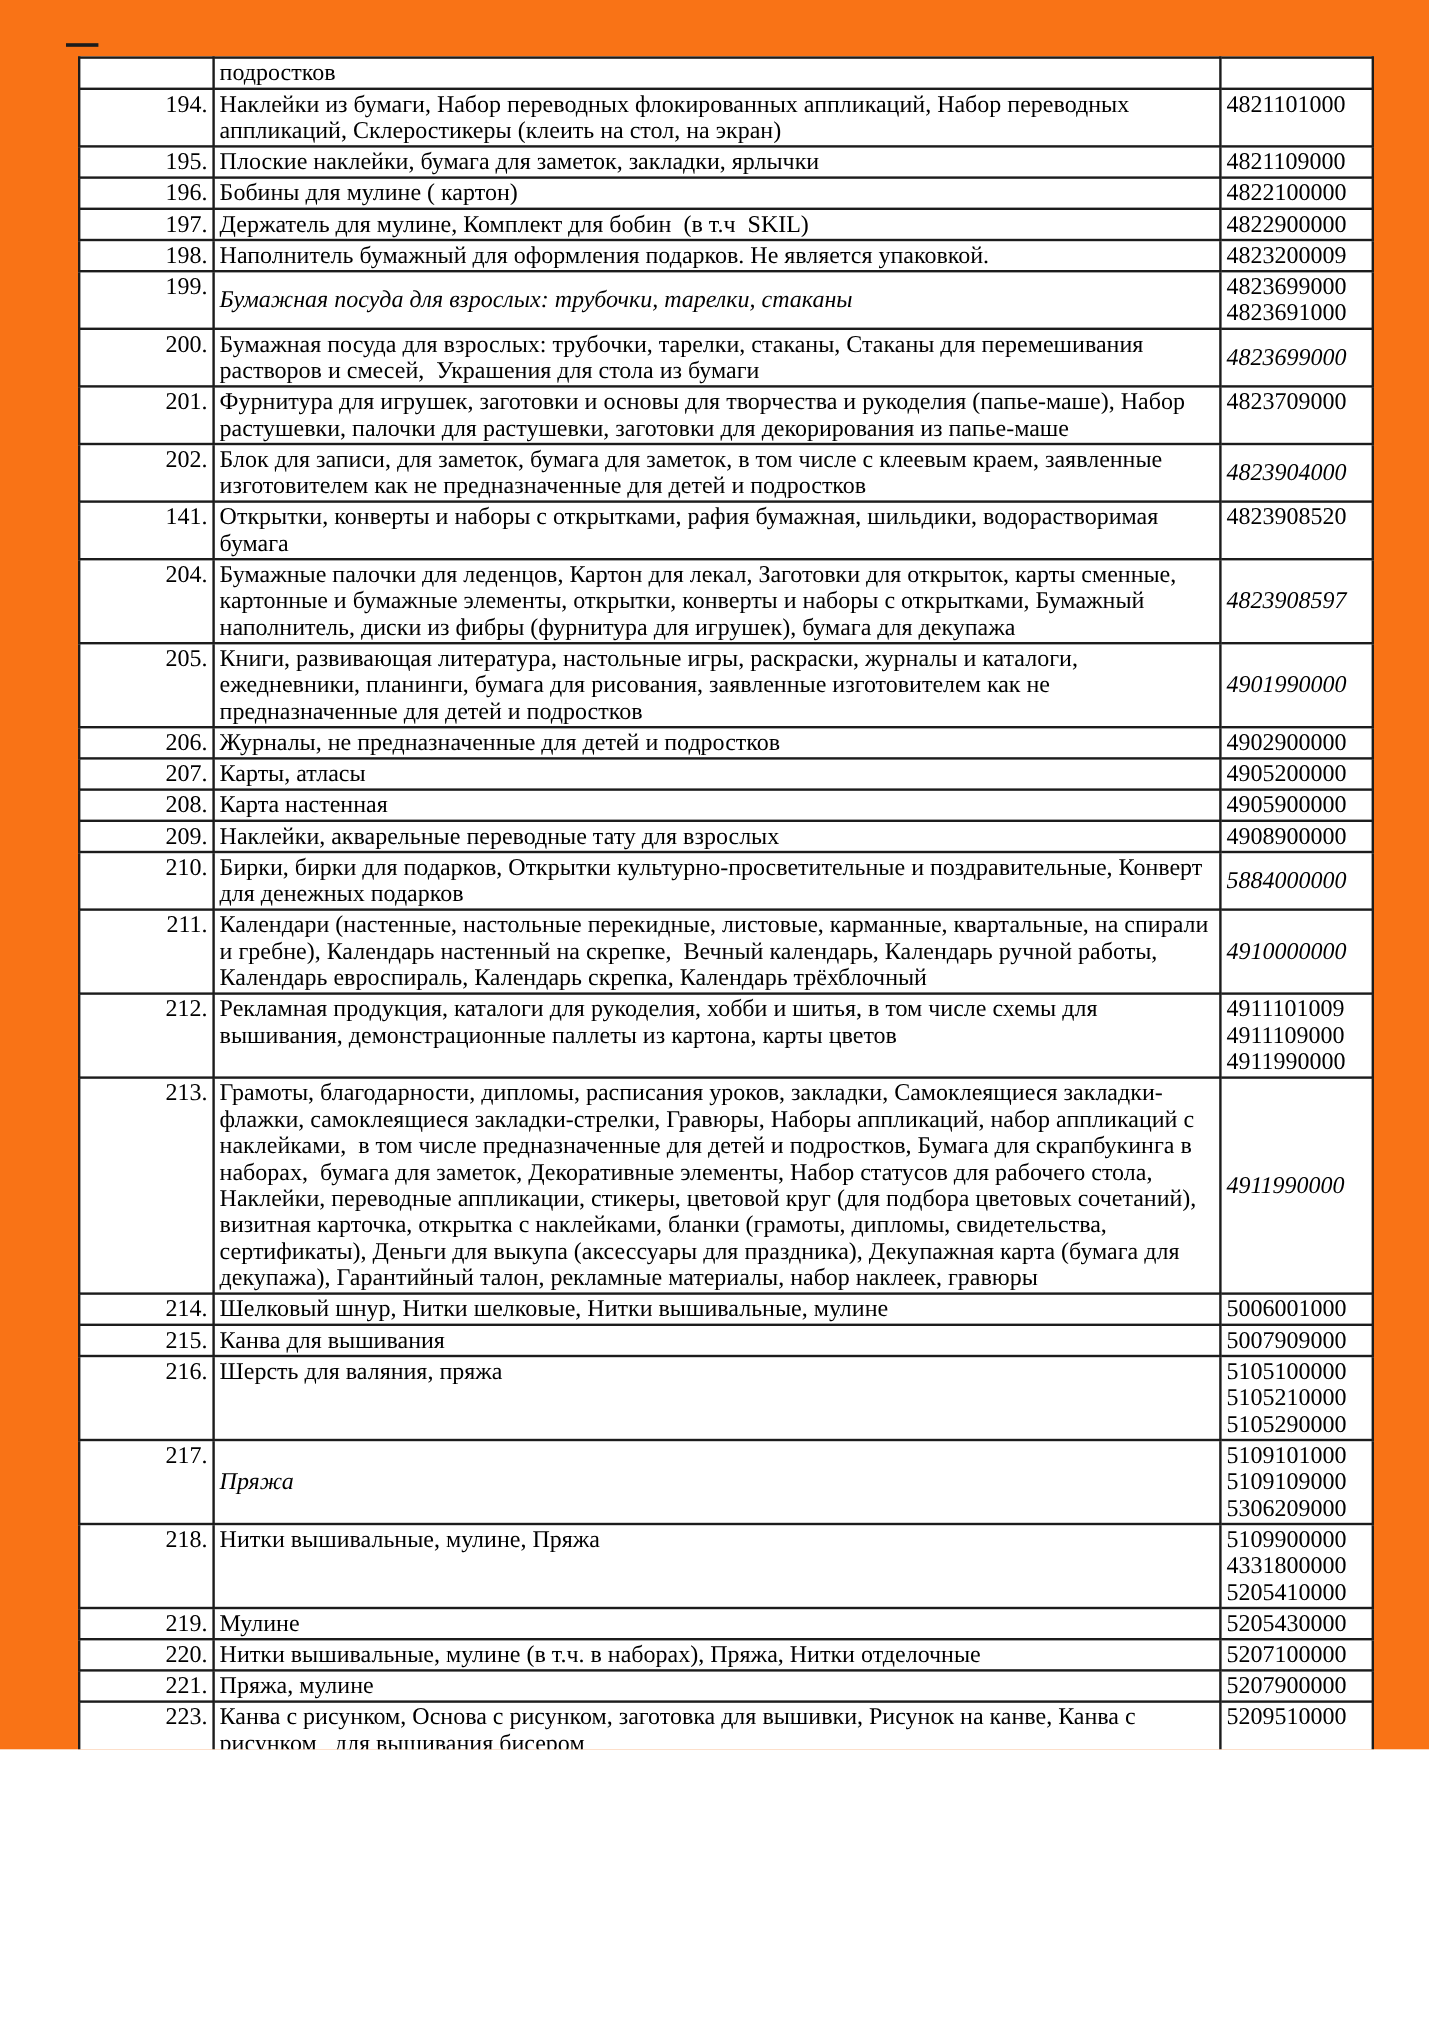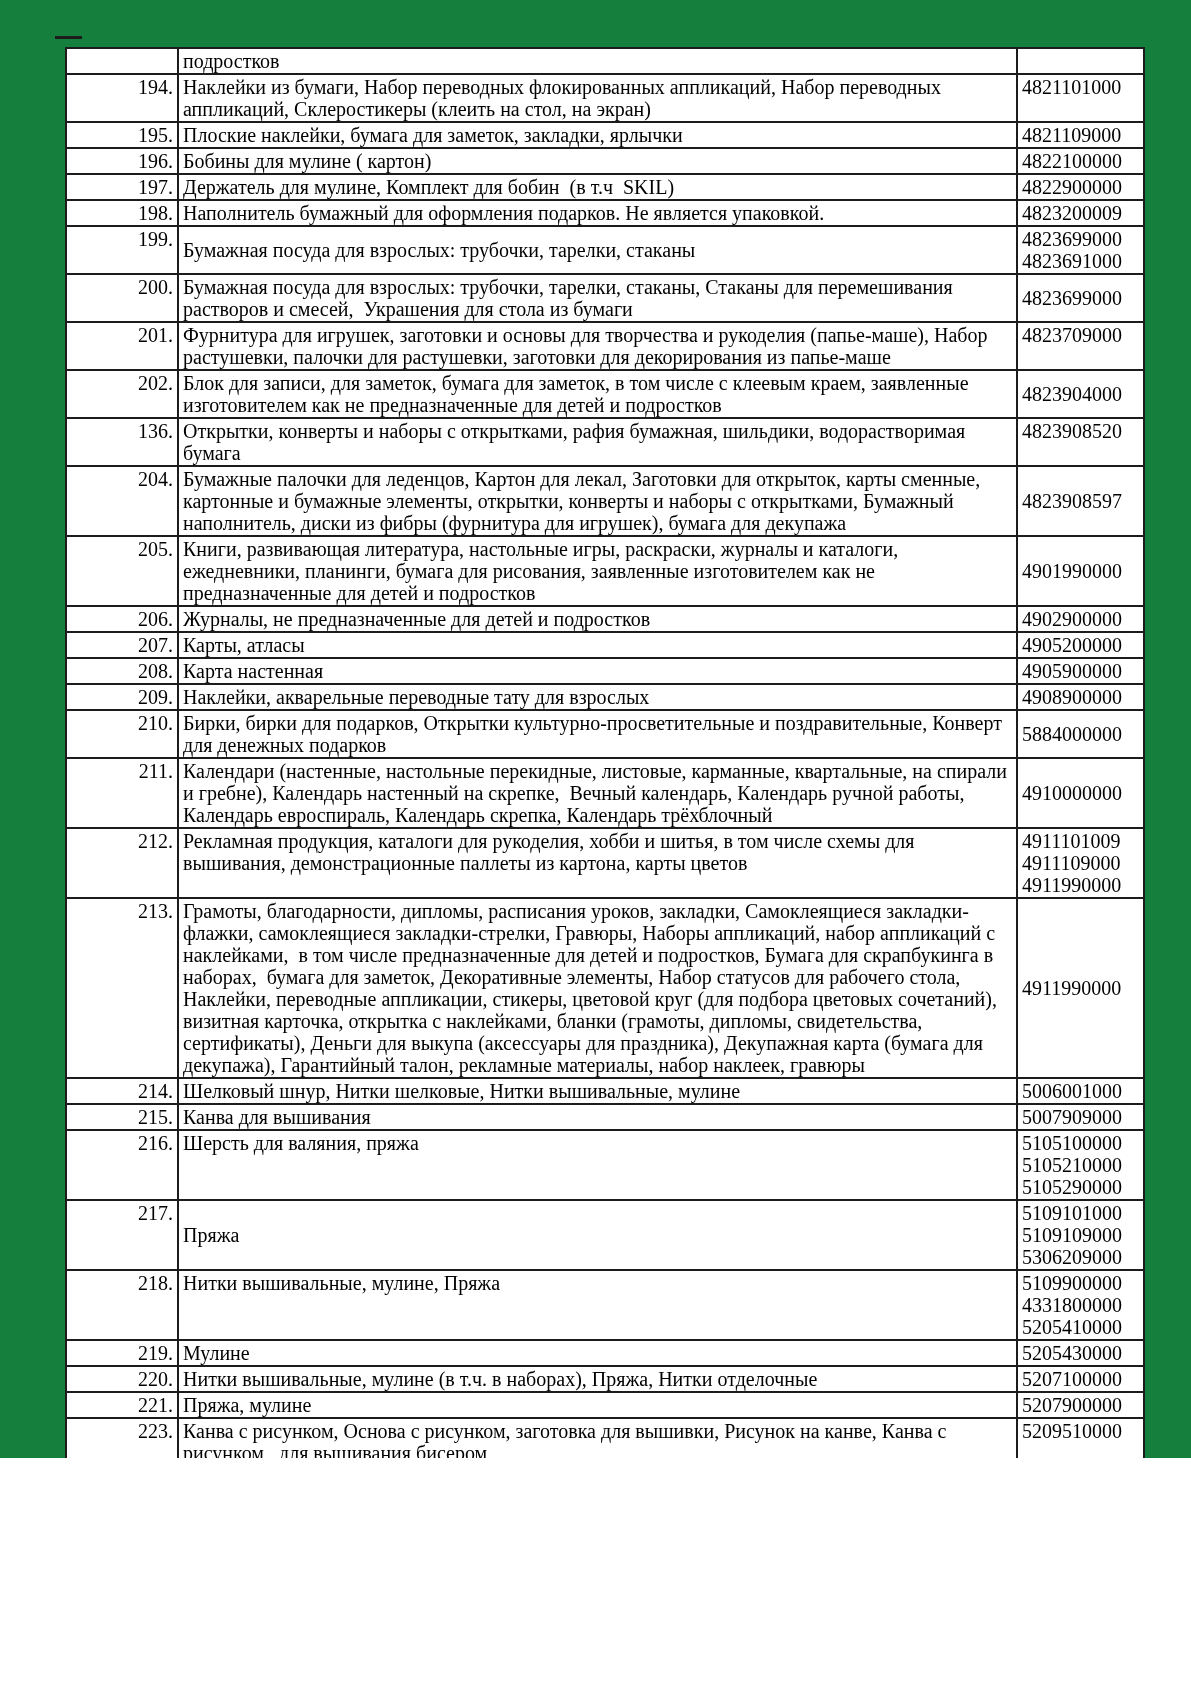--- a/index.html
+++ b/index.html
@@ -1,20 +1,20 @@
 <!DOCTYPE html>
 <html><head>
 <meta charset="utf-8">
 <style>
   html, body { margin: 0; padding: 0; background: #ffffff; }
   .page {
     position: relative;
     width: 1191px;
     height: 1458px;
-    background: #15803d;
+    background: #f97316;
     font-family: "Liberation Serif", serif;
     color: #000000;
     overflow: hidden;
   }
   .scan-artifact {
     position: absolute;
     left: 55px;
     top: 36px;
     width: 27px;
     height: 3px;
@@ -46,21 +46,21 @@
     white-space: pre-wrap;
     text-align: left;
   }
   td.cell-codes {
     padding-left: 8px;
     padding-right: 2px;
   }
   td.cell-codes .code-line {
     white-space: nowrap;
   }
-  .valign-mid { vertical-align: middle !important; }
+  .valign-mid { vertical-align: middle !important; font-style: italic; }
   .valign-top { vertical-align: top !important; }
 </style>
 </head>
 <body>
 
 <div class="page">
   <div class="scan-artifact"></div>
   <table class="doc-table">
     <colgroup>
       <col style="width:112px">
@@ -131,21 +131,21 @@
           </td>
         </tr>
         <tr>
           <td class="cell-num valign-top">202.</td>
           <td class="cell-desc valign-top">Блок для записи, для заметок, бумага для заметок, в том числе с клеевым краем, заявленные изготовителем как не предназначенные для детей и подростков</td>
           <td class="cell-codes valign-mid">
             <div class="code-line">4823904000</div>
           </td>
         </tr>
         <tr>
-          <td class="cell-num valign-top">136.</td>
+          <td class="cell-num valign-top">141.</td>
           <td class="cell-desc valign-top">Открытки, конверты и наборы с открытками, рафия бумажная, шильдики, водорастворимая бумага</td>
           <td class="cell-codes valign-top">
             <div class="code-line">4823908520</div>
           </td>
         </tr>
         <tr>
           <td class="cell-num valign-top">204.</td>
           <td class="cell-desc valign-top">Бумажные палочки для леденцов, Картон для лекал, Заготовки для открыток, карты сменные, картонные и бумажные элементы, открытки, конверты и наборы с открытками, Бумажный наполнитель, диски из фибры (фурнитура для игрушек), бумага для декупажа</td>
           <td class="cell-codes valign-mid">
             <div class="code-line">4823908597</div>

